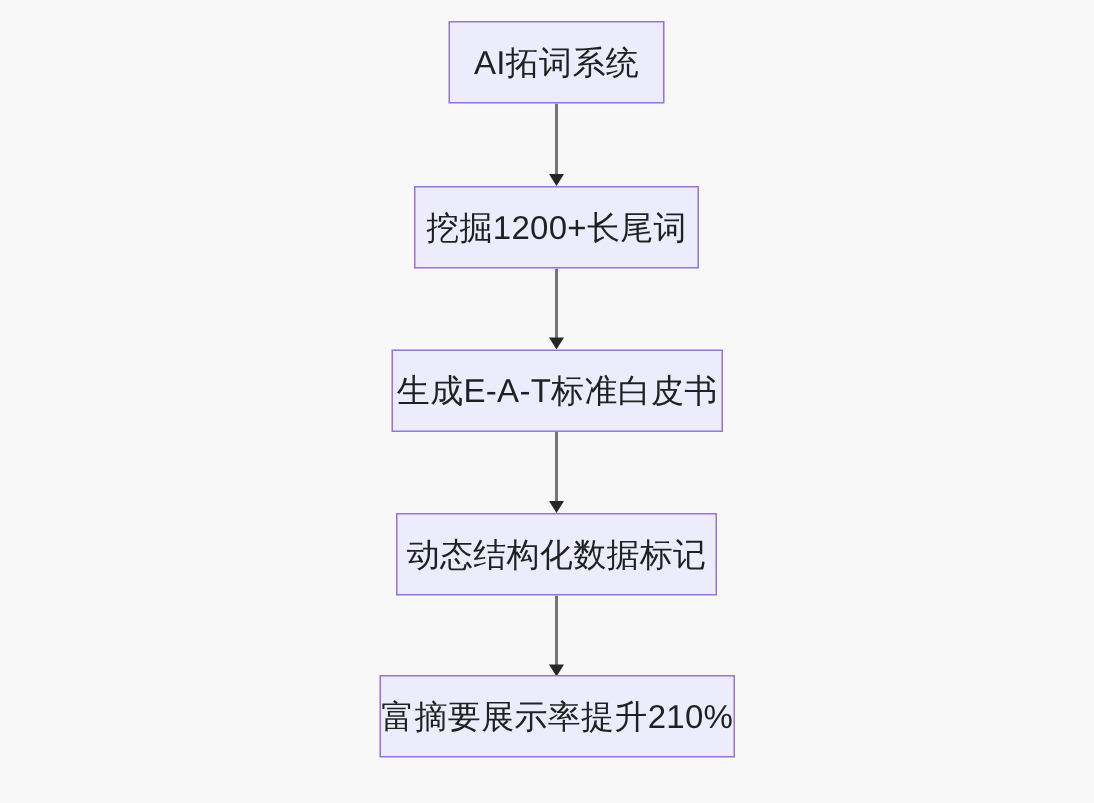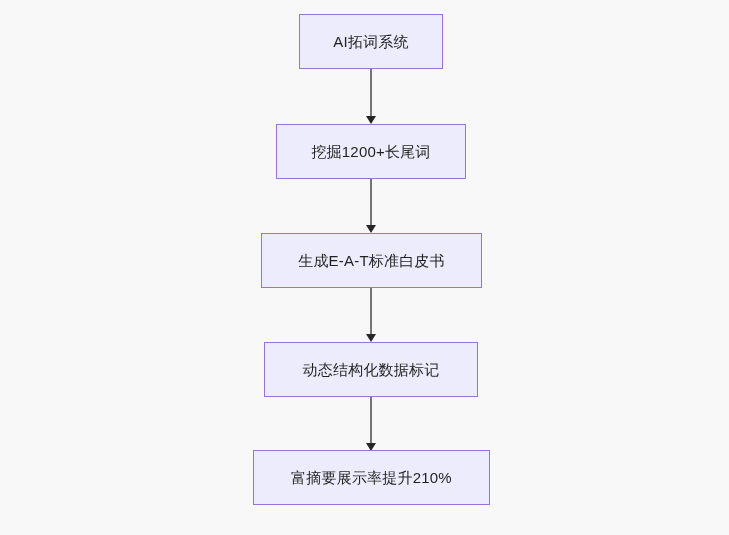--- a/index.html
+++ b/index.html
@@ -20,21 +20,21 @@
   }
   .node {
     position: absolute;
     box-sizing: border-box;
     background: #ececfc;
     border: 1.6px solid #9873d8;
     display: flex;
     align-items: center;
     justify-content: center;
     color: #1f2020;
-    font-size: 15px;
+    font-size: 22px;
     line-height: 1;
     letter-spacing: 0.2px;
     white-space: nowrap;
   }
   .node-label {
     display: block;
   }
   .connector {
     position: absolute;
     width: 12px;

